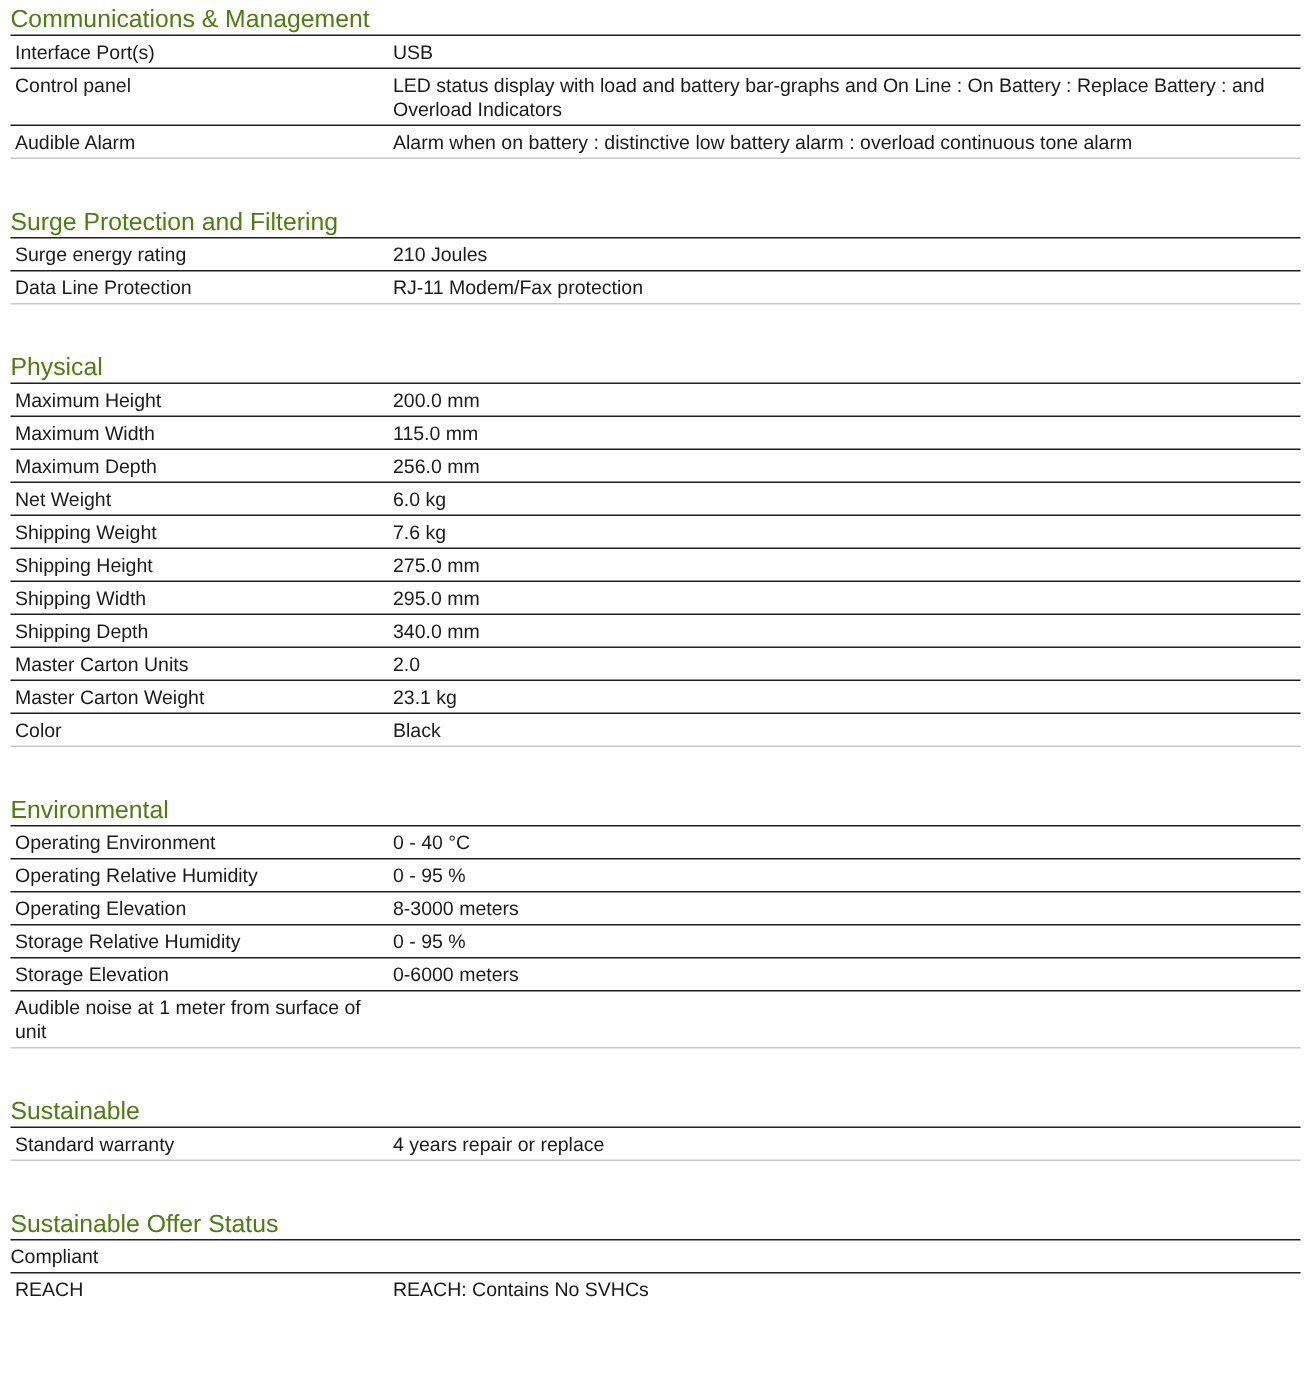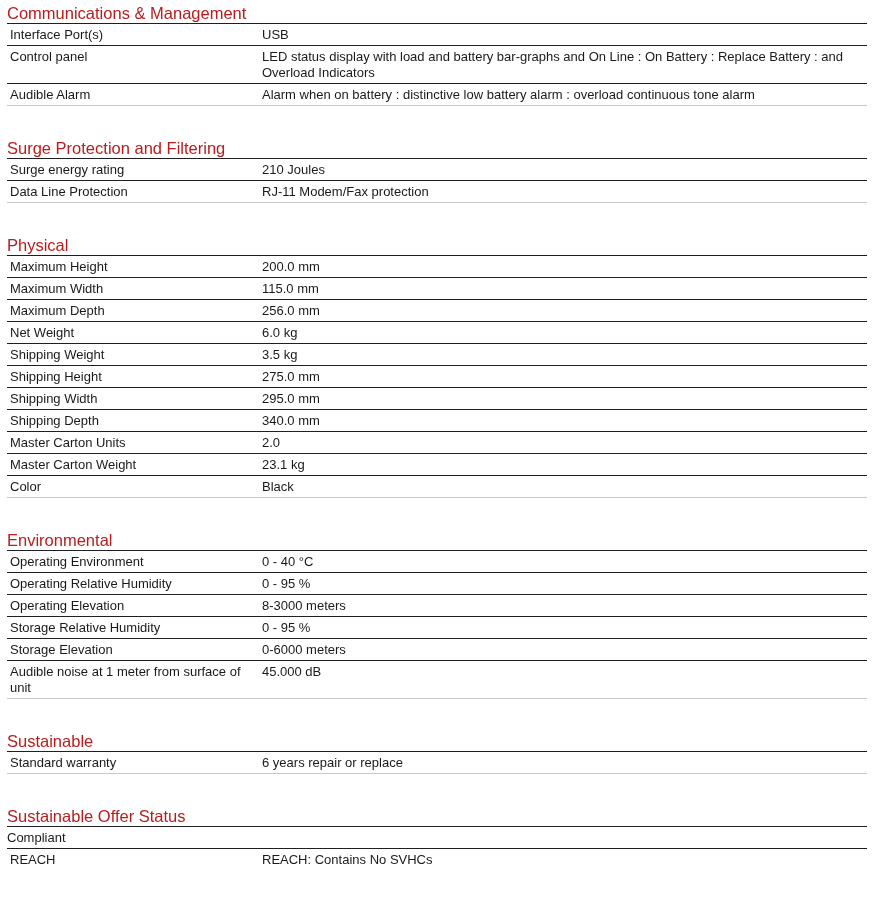--- a/index.html
+++ b/index.html
@@ -4,21 +4,21 @@
 <style>
   html, body { margin: 0; padding: 0; background: #ffffff; }
   body {
     width: 873px; height: 922px; overflow: hidden;
     font-family: "Liberation Sans", sans-serif;
     color: #1a1a1a;
   }
   .page { position: relative; padding-left: 7px; width: 860px; }
   .section { margin: 0; }
   .section-title {
-    font-size: 16.5px; color: #b91c1c; line-height: 20px;
+    font-size: 16.5px; color: #4d7c0f; line-height: 20px;
     height: 20px; padding-left: 0; margin: 0; font-weight: normal;
   }
   .row {
     display: flex; border-top: 1.5px solid #1f1f1f;
     font-size: 13px; line-height: 16px; min-height: 21.5px;
     box-sizing: border-box; padding-top: 3px; padding-bottom: 2px;
   }
   .row .label { width: 255px; padding-left: 3px; box-sizing: border-box; flex: none; }
   .row .value { flex: 1; padding-right: 6px; }
   .section-end { border-top: 1.5px solid #c8c8c8; height: 0; }
@@ -71,21 +71,21 @@
     <div class="row">
         <span class="label">Maximum Depth</span>
         <span class="value">256.0 mm</span>
       </div>
     <div class="row">
         <span class="label">Net Weight</span>
         <span class="value">6.0 kg</span>
       </div>
     <div class="row">
         <span class="label">Shipping Weight</span>
-        <span class="value">3.5 kg</span>
+        <span class="value">7.6 kg</span>
       </div>
     <div class="row">
         <span class="label">Shipping Height</span>
         <span class="value">275.0 mm</span>
       </div>
     <div class="row">
         <span class="label">Shipping Width</span>
         <span class="value">295.0 mm</span>
       </div>
     <div class="row">
@@ -124,30 +124,29 @@
     <div class="row">
         <span class="label">Storage Relative Humidity</span>
         <span class="value">0 - 95 %</span>
       </div>
     <div class="row">
         <span class="label">Storage Elevation</span>
         <span class="value">0-6000 meters</span>
       </div>
     <div class="row">
         <span class="label" style="width:255px;padding-right:20px;">Audible noise at 1 meter from surface of unit</span>
-        <span class="value">45.000 dB</span>
       </div>
     <div class="section-end"></div>
   </div>
 
   <div class="section" style="margin-top:32px;">
     <h2 class="section-title">Sustainable</h2>
     <div class="row">
         <span class="label">Standard warranty</span>
-        <span class="value">6 years repair or replace</span>
+        <span class="value">4 years repair or replace</span>
       </div>
     <div class="section-end"></div>
   </div>
 
   <div class="section" style="margin-top:32px;">
     <h2 class="section-title">Sustainable Offer Status</h2>
     <div class="row">
         <span class="value">Compliant</span>
       </div>
     <div class="row">

